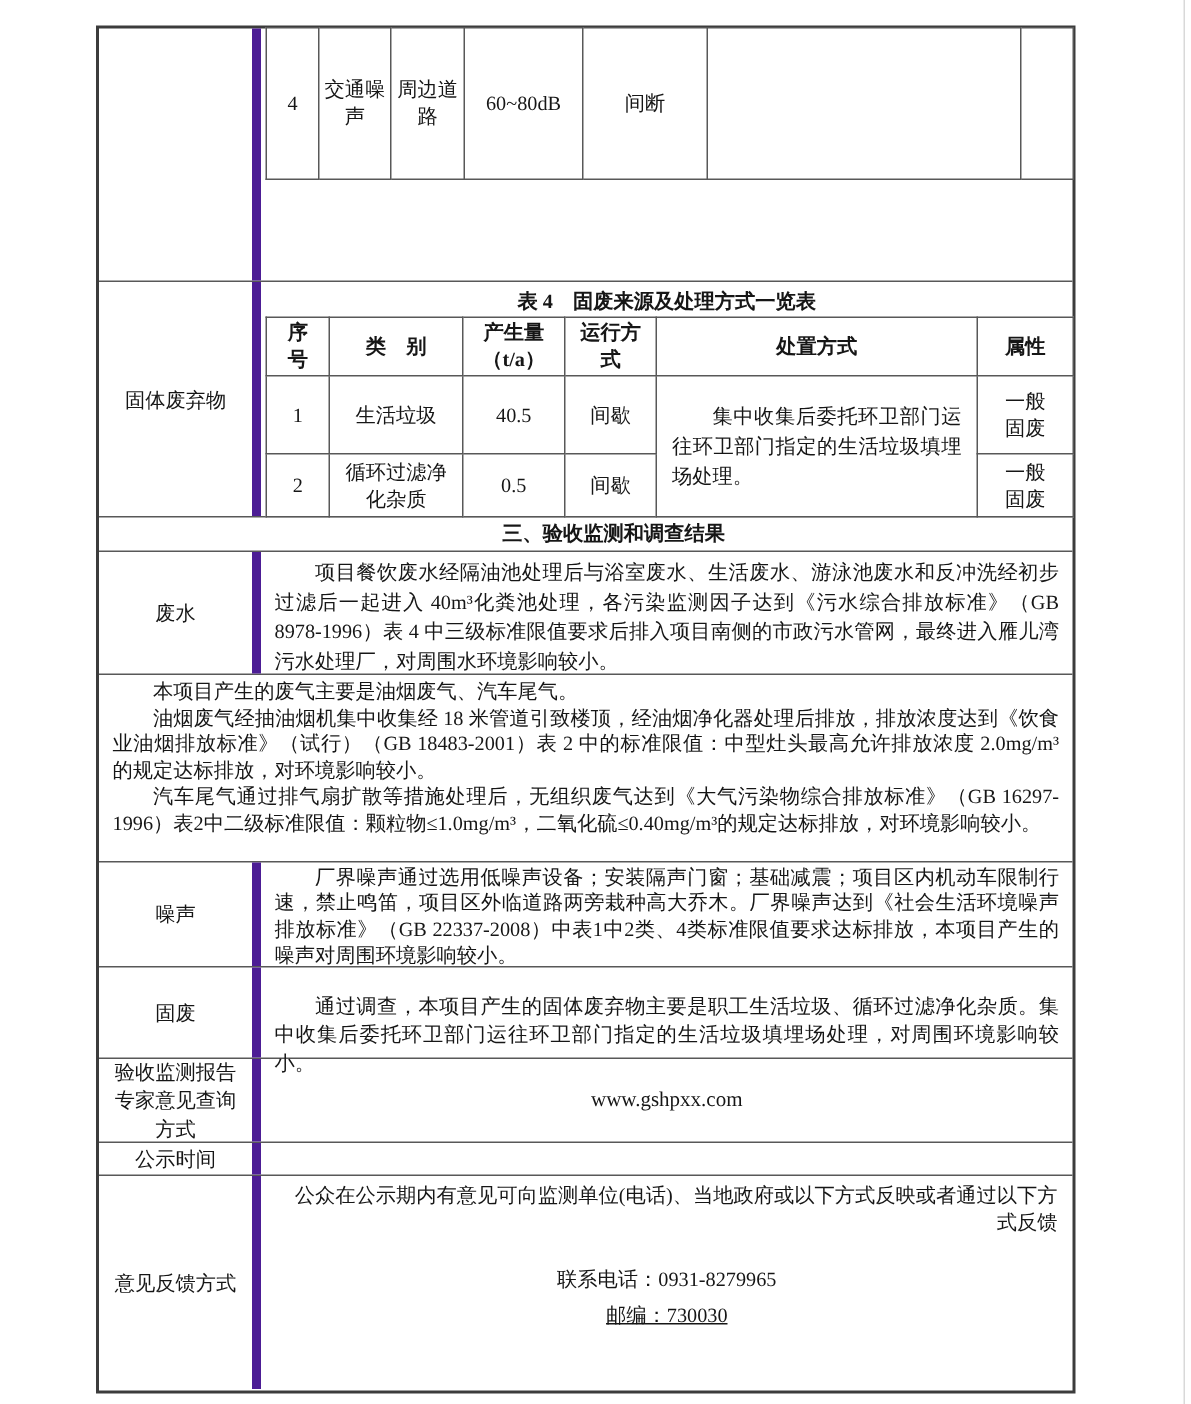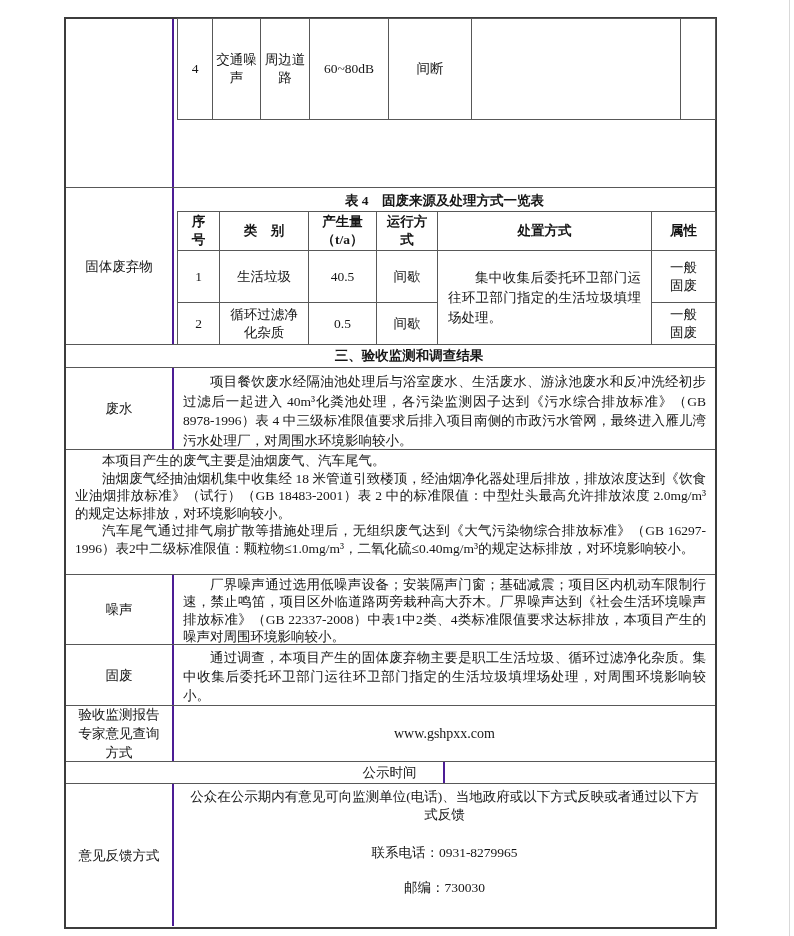--- a/index.html
+++ b/index.html
@@ -9,21 +9,21 @@
     -webkit-font-smoothing:antialiased;
   }
   .scan-edge{position:absolute;top:0;left:789px;width:1px;height:936px;background:#d9d9d9;}
   .doc{
     position:absolute;left:64px;top:17px;width:653px;height:912px;
     border:2px solid #3c3c3c;box-sizing:border-box;background:#ffffff;
   }
   .row{display:flex;border-bottom:1px solid #585858;box-sizing:border-box;position:relative;}
   .row:last-child{border-bottom:none;}
   .lbl{
-    width:108px;flex:0 0 108px;border-right:2px solid #4c1d95;box-sizing:border-box;
+    width:108px;flex:0 0 108px;border-right:6px solid #4c1d95;box-sizing:border-box;
     display:flex;align-items:center;justify-content:center;text-align:center;
     font-size:13.5px;line-height:19px;white-space:pre-line;
   }
   .cnt{flex:1;position:relative;box-sizing:border-box;min-width:0;}
   .full{flex:1;display:flex;align-items:center;justify-content:center;}
   .b{font-weight:bold;}
   table.inner{border-collapse:collapse;table-layout:fixed;background:#fff;}
   table.inner td,table.inner th{
     border:1px solid #585858;text-align:center;vertical-align:middle;
     font-size:13.5px;line-height:18px;padding:1px 2px;box-sizing:border-box;
@@ -42,29 +42,29 @@
   }
   .sec-hdr{font-size:13.5px;line-height:22px;font-weight:bold;margin-left:37px;}
   .para{
     text-align:justify;text-indent:2em;padding:0 9px;margin:0;
     font-size:13.5px;overflow:hidden;
   }
   .ws .para{line-height:19.5px;padding-top:4px;}
   .wg .para{line-height:17.6px;}
   .wg .para:first-child{padding-top:2px;}
   .nz .para{line-height:17.4px;padding-top:1px;}
-  .sd .para{line-height:19px;padding-top:3px;}
+  .sd .para{line-height:19px;padding-top:3px;margin-top:13px;}
   .center-val{font-size:14px;}
   .pub-val{font-size:14px;line-height:21px;}
   .fb{display:flex;flex-direction:column;align-items:center;font-size:13.5px;}
-  .fb-intro{margin-top:4px;line-height:18px;text-align:center;padding:0 10px;}
+  .fb-intro{margin-top:4px;line-height:18px;text-align:right;padding:0 10px;}
   .fb-line{line-height:18px;text-align:center;}
   .fb-phone{margin-top:20px;}
   .fb-addr{margin-top:16px;}
-  .fb-post{margin-top:17px;}
+  .fb-post{margin-top:6px;text-decoration:underline;}
 </style>
 </head>
 <body>
 
 <div class="page">
   <div class="scan-edge"></div>
 
   <div class="doc">
 
     <div class="row" style="height:169px;">
@@ -178,21 +178,21 @@
       </div>
     </div>
 
     <div class="row" style="height:56px;justify-content:space-between;">
       <div class="lbl">验收监测报告
 专家意见查询
 方式</div>
       <div class="cnt full center-val">www.gshpxx.com</div>
     </div>
 
-    <div class="row" style="height:22px;justify-content:center;">
+    <div class="row" style="height:22px;">
       <div class="lbl">公示时间</div>
     </div>
 
     <div class="row" style="height:142px;">
       <div class="lbl">意见反馈方式</div>
       <div class="cnt fb">
         <div class="fb-intro">公众在公示期内有意见可向监测单位(电话)、当地政府或以下方式反映或者通过以下方式反馈</div>
         <div class="fb-line fb-phone">联系电话：0931-8279965</div>
         <div class="fb-line fb-post">邮编：730030</div>
       </div>

